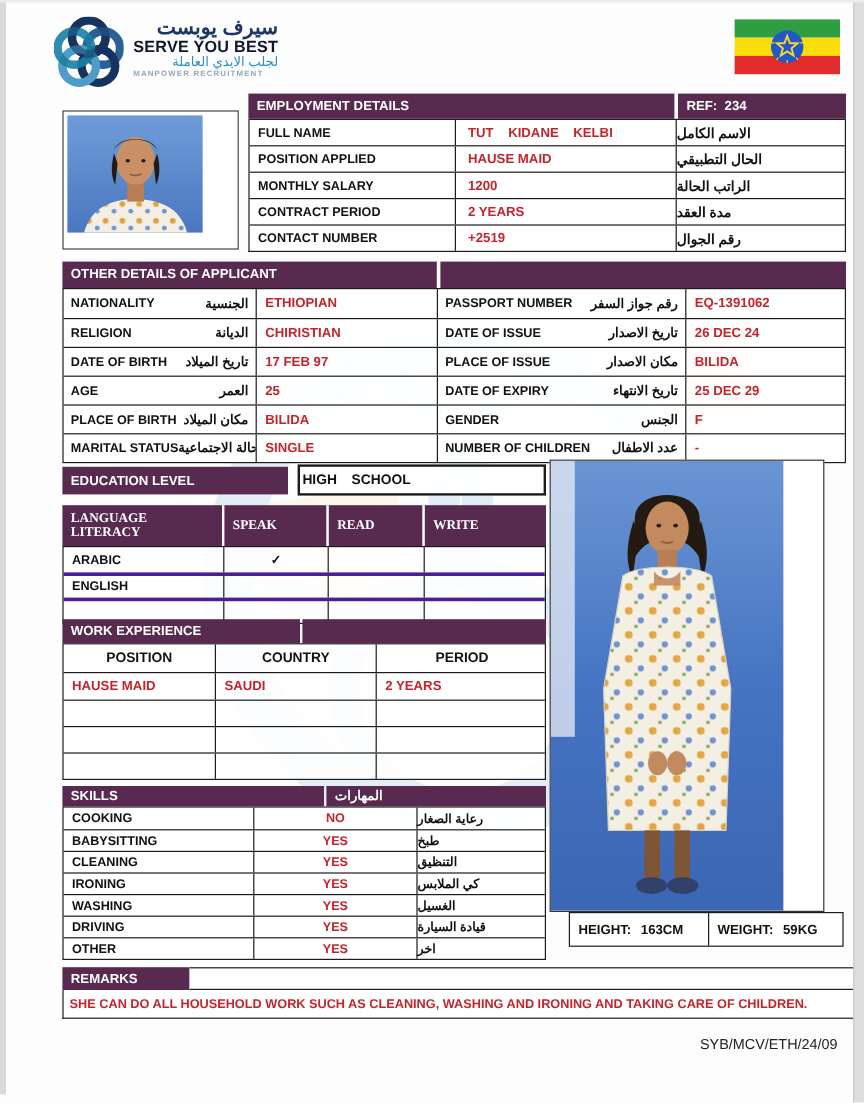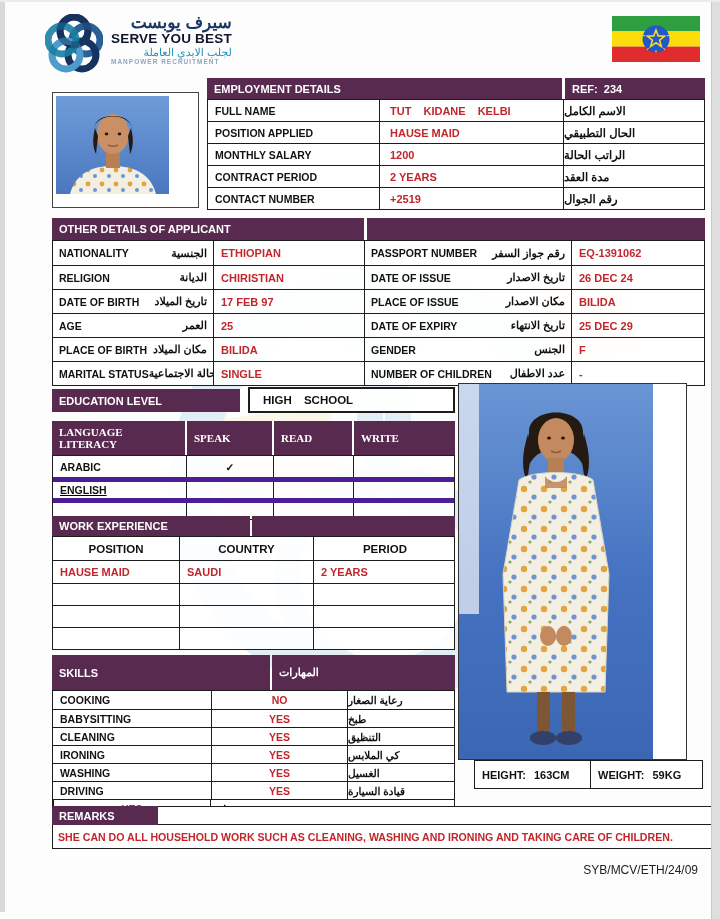--- a/index.html
+++ b/index.html
@@ -57,29 +57,29 @@
   .od-row > div { display:flex; align-items:center; overflow:hidden; }
   .od-lab { justify-content:space-between; padding:0 6px; }
   .od-lab .en { font-size:10.5px; font-weight:bold; color:#111; white-space:nowrap; }
   .od-lab .ar { font-size:11px; font-weight:bold; color:#111; direction:rtl; white-space:nowrap; }
   .od-val { font-size:11px; font-weight:bold; color:#c2262c; padding-left:7px; border-left:1px solid #1c1c1c; }
   .od-val.mid { border-right:1px solid #1c1c1c; }
 
   
   #edu-bar { left:52px; top:389px; width:188px; height:23px; }
   #edu-val { left:248px; top:387px; width:207px; height:26px; border:2px solid #1c1c1c; background:rgba(255,255,255,.9);
-             display:flex; align-items:center; padding-left:13px; font-size:11.5px; font-weight:bold; color:#111; }
+             display:flex; align-items:center; padding-left:2px; font-size:11.5px; font-weight:bold; color:#111; }
 
   
   #lang { left:52px; top:421px; width:403px; }
   #lang-head { display:grid; grid-template-columns:133px 87px 80px 103px; height:34px;font-family:Liberation Serif, serif; }
   #lang-head .pbar + .pbar { border-left:2px solid #fff; }
   #lang-body { border:1px solid #1c1c1c; background:rgba(255,255,255,.85); }
   .lang-row { display:grid; grid-template-columns:133px 87px 80px 103px; height:21px; }
-  .lang-row + .lang-row { border-top:5px solid #4c1d95;text-decoration:underline; }
+  .lang-row + .lang-row { border-top:3px solid #4c1d95; }
   .lang-row > div { border-left:1px solid #1c1c1c; display:flex; align-items:center; font-size:10.5px; font-weight:bold; color:#111; }
   .lang-row > div:first-child { border-left:none; padding-left:7px; }
   .lang-check { justify-content:center; font-size:12px; }
 
   
   #work { left:52px; top:516px; width:403px; }
   #work-head { display:flex; height:20px; }
   #work-head .ph-left { width:198px; }
   #work-head .ph-right { flex:1; margin-left:2px; }
   #work-body { border:1px solid #1c1c1c; background:rgba(255,255,255,.85); }
@@ -93,21 +93,21 @@
 
   
   #body-photo-box { left:458px; top:383px; width:229px; height:377px; border:1px solid #333; background:#fff; }
   
   #hw { left:474px; top:760px; width:229px; height:29px; border:1px solid #1c1c1c; display:grid; grid-template-columns:115px 113px; background:#fff; }
   #hw > div { display:flex; align-items:center; padding-left:7px; gap:8px; font-size:11px; font-weight:bold; color:#111; }
   #hw > div + div { border-left:1px solid #1c1c1c; }
 
   
   #skills { left:52px; top:655px; width:403px; }
-  #skills-head { display:flex; height:35px; }
+  #skills-head { display:flex; height:17px; }
   #skills-head .ph-left { width:218px; }
   #skills-head .ph-right { flex:1; margin-left:2px; justify-content:flex-end; direction:rtl; }
   #skills-body { border:1px solid #1c1c1c; background:rgba(255,255,255,.9); }
   .skill-row { display:grid; grid-template-columns:158px 137px 108px; height:18px; }
   .skill-row + .skill-row { border-top:1px solid #1c1c1c; }
   .skill-row > div { display:flex; align-items:center; font-size:10.5px; font-weight:bold; }
   .skill-name { color:#111; padding-left:7px; }
   .skill-val { color:#c2262c; justify-content:center; border-left:1px solid #1c1c1c; border-right:1px solid #1c1c1c; }
   .skill-ar { color:#111; justify-content:flex-end; padding-right:7px; direction:rtl; font-size:11px; }
 
@@ -476,20 +476,21 @@
         <div class="skill-name">WASHING</div>
         <div class="skill-val">YES</div>
         <div class="skill-ar">الغسيل</div>
       </div>
       <div class="skill-row">
         <div class="skill-name">DRIVING</div>
         <div class="skill-val">YES</div>
         <div class="skill-ar">قيادة السيارة</div>
       </div>
       <div class="skill-row">
+        <div class="skill-name">OTHER</div>
         <div class="skill-val">YES</div>
         <div class="skill-ar">اخر</div>
       </div>
     </div>
   </div>
 
   <div id="remarks" class="abs z1">
     <div id="remarks-head">
       <div class="pbar ph-left">REMARKS</div>
       <div class="ph-rest"></div>

